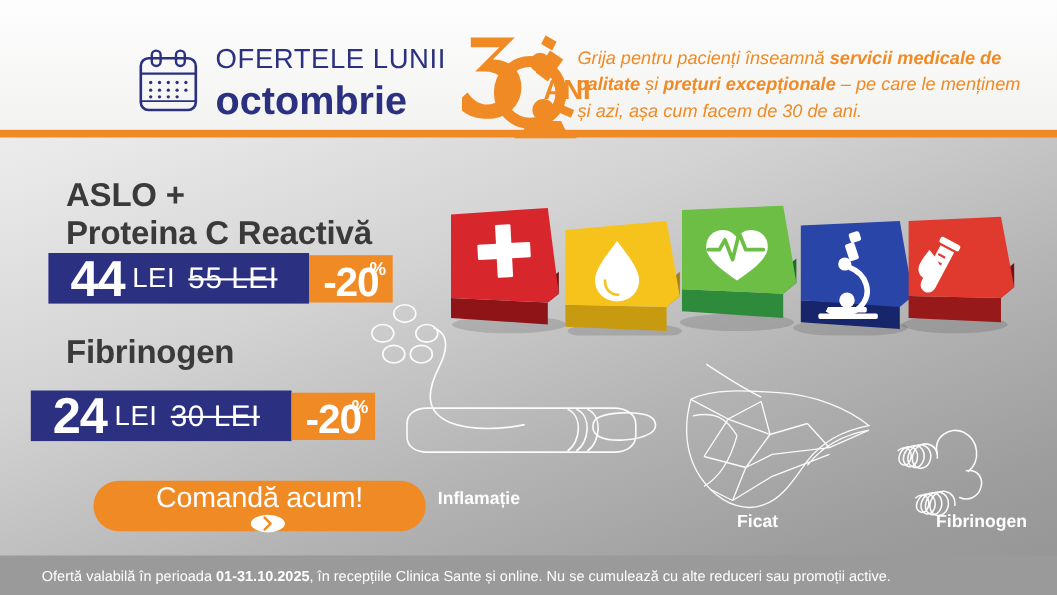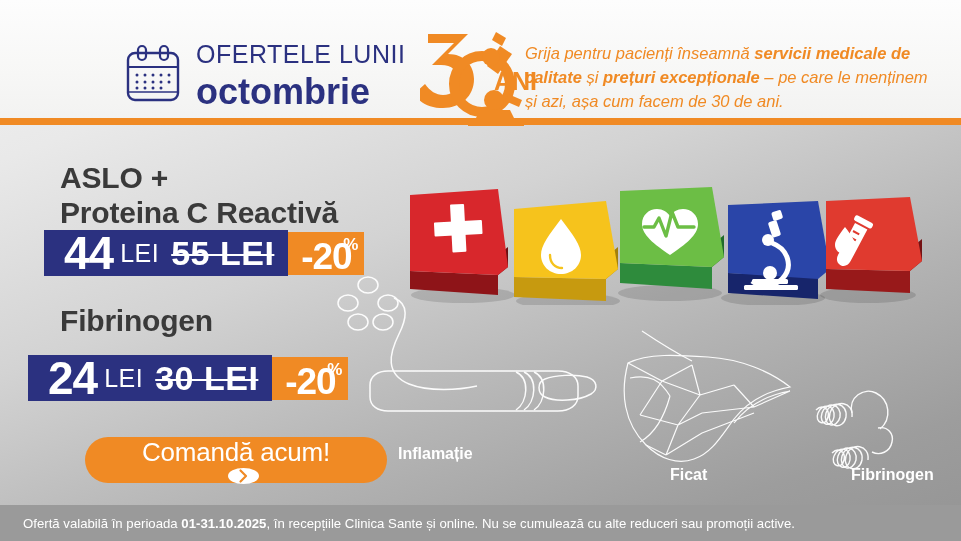--- a/index.html
+++ b/index.html
@@ -116,22 +116,22 @@
   }
   .pb-cur {
     color: #ffffff;
     font-size: 25px;
     font-weight: 400;
     margin-left: 7px;
     letter-spacing: 0.5px;
   }
   .pb-old {
     color: #ffffff;
-    font-size: 34px;
-    font-weight: 700;
+    font-size: 27px;
+    font-weight: 400;
     margin-left: 12px;
     letter-spacing: 0.5px;
     text-decoration: line-through;
     text-decoration-thickness: 2px;
   }
   .pb-disc {
     background: #f08a24;
     width: 76px;
     position: relative;
     display: flex;
@@ -188,21 +188,21 @@
     position: absolute;
     left: 0; top: 505px;
     width: 961px; height: 36px;
     background: #9a9a9a;
     display: flex;
     align-items: center;
   }
   .footer-text {
     color: #ffffff;
     font-size: 13.2px;
-    margin-left: 23px;
+    margin-left: 38px;
     white-space: nowrap;
   }
   .footer-text b { font-weight: bold; }
 
   
   .blocks { position: absolute; left: 398px; top: 183px; width: 525px; height: 122px; }
 
   
   .lineart { position: absolute; left: 330px; top: 268px; width: 631px; height: 232px; }
 

